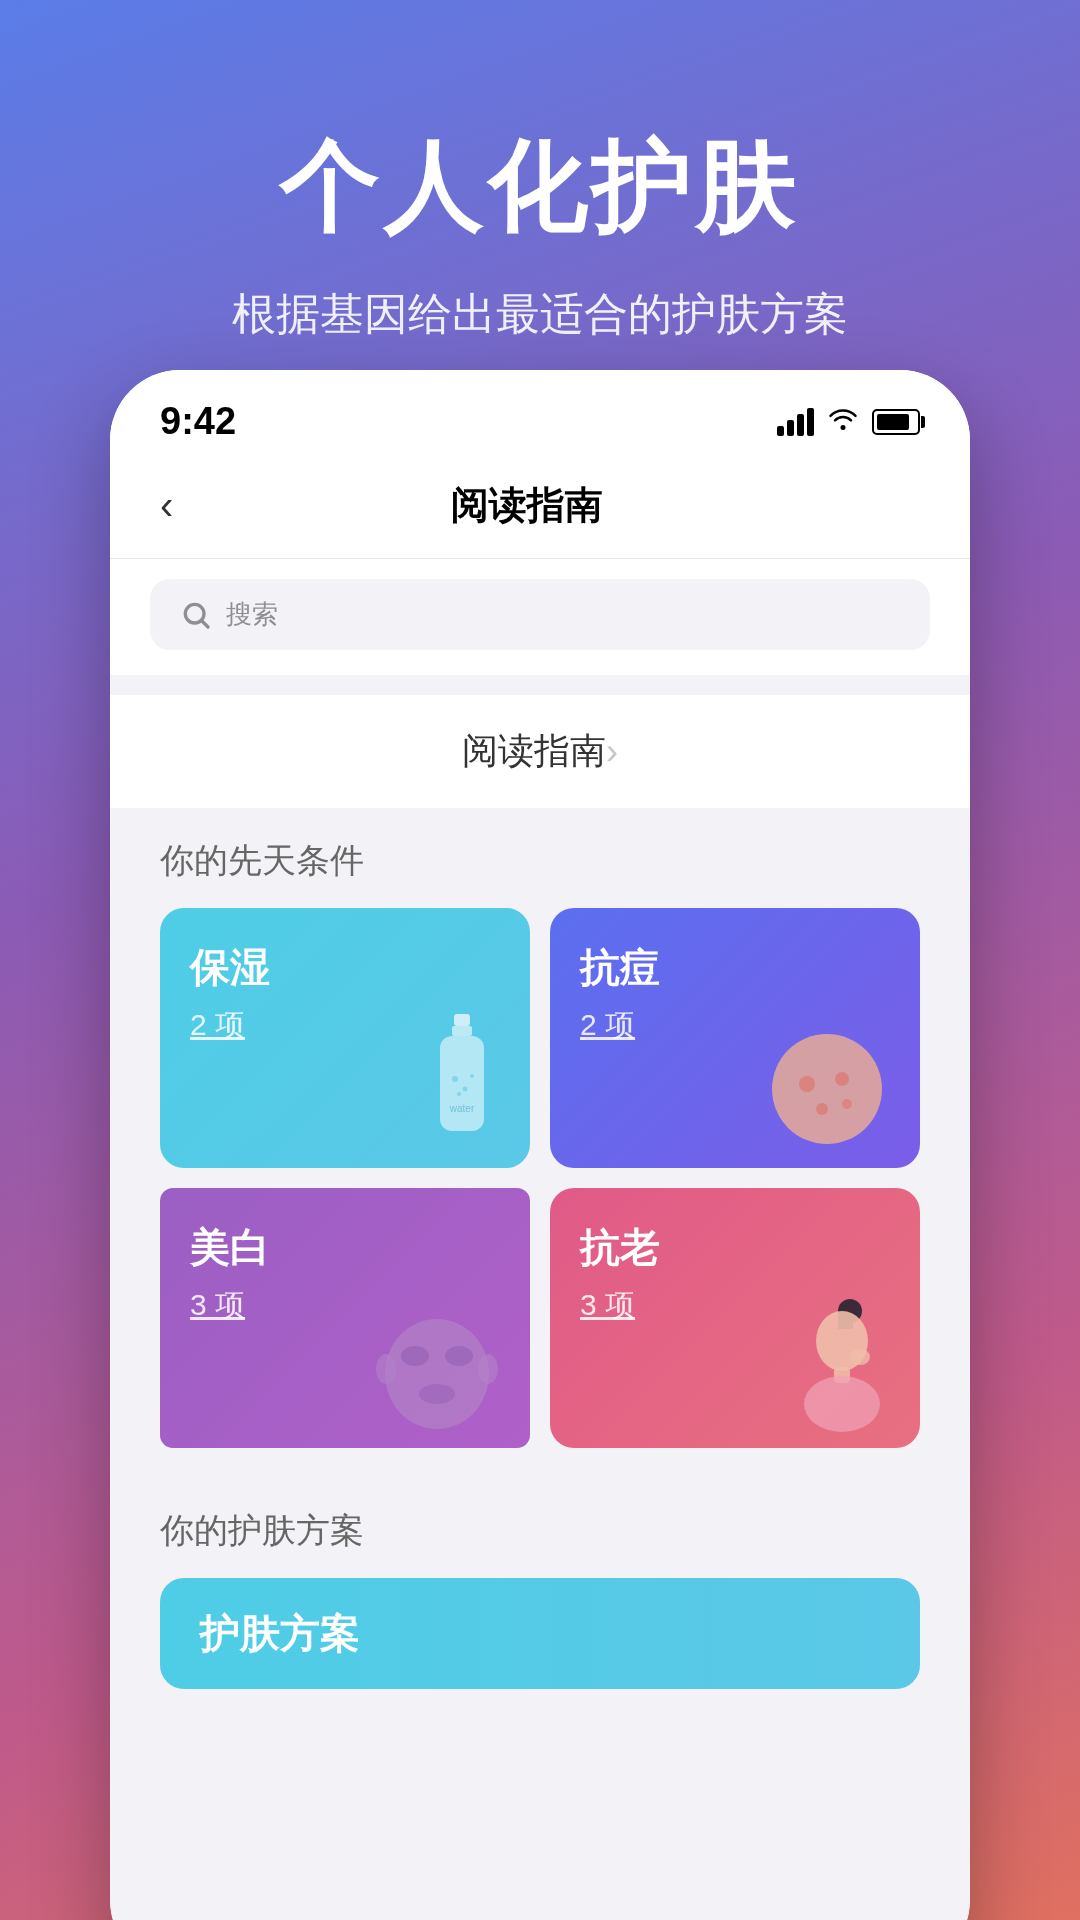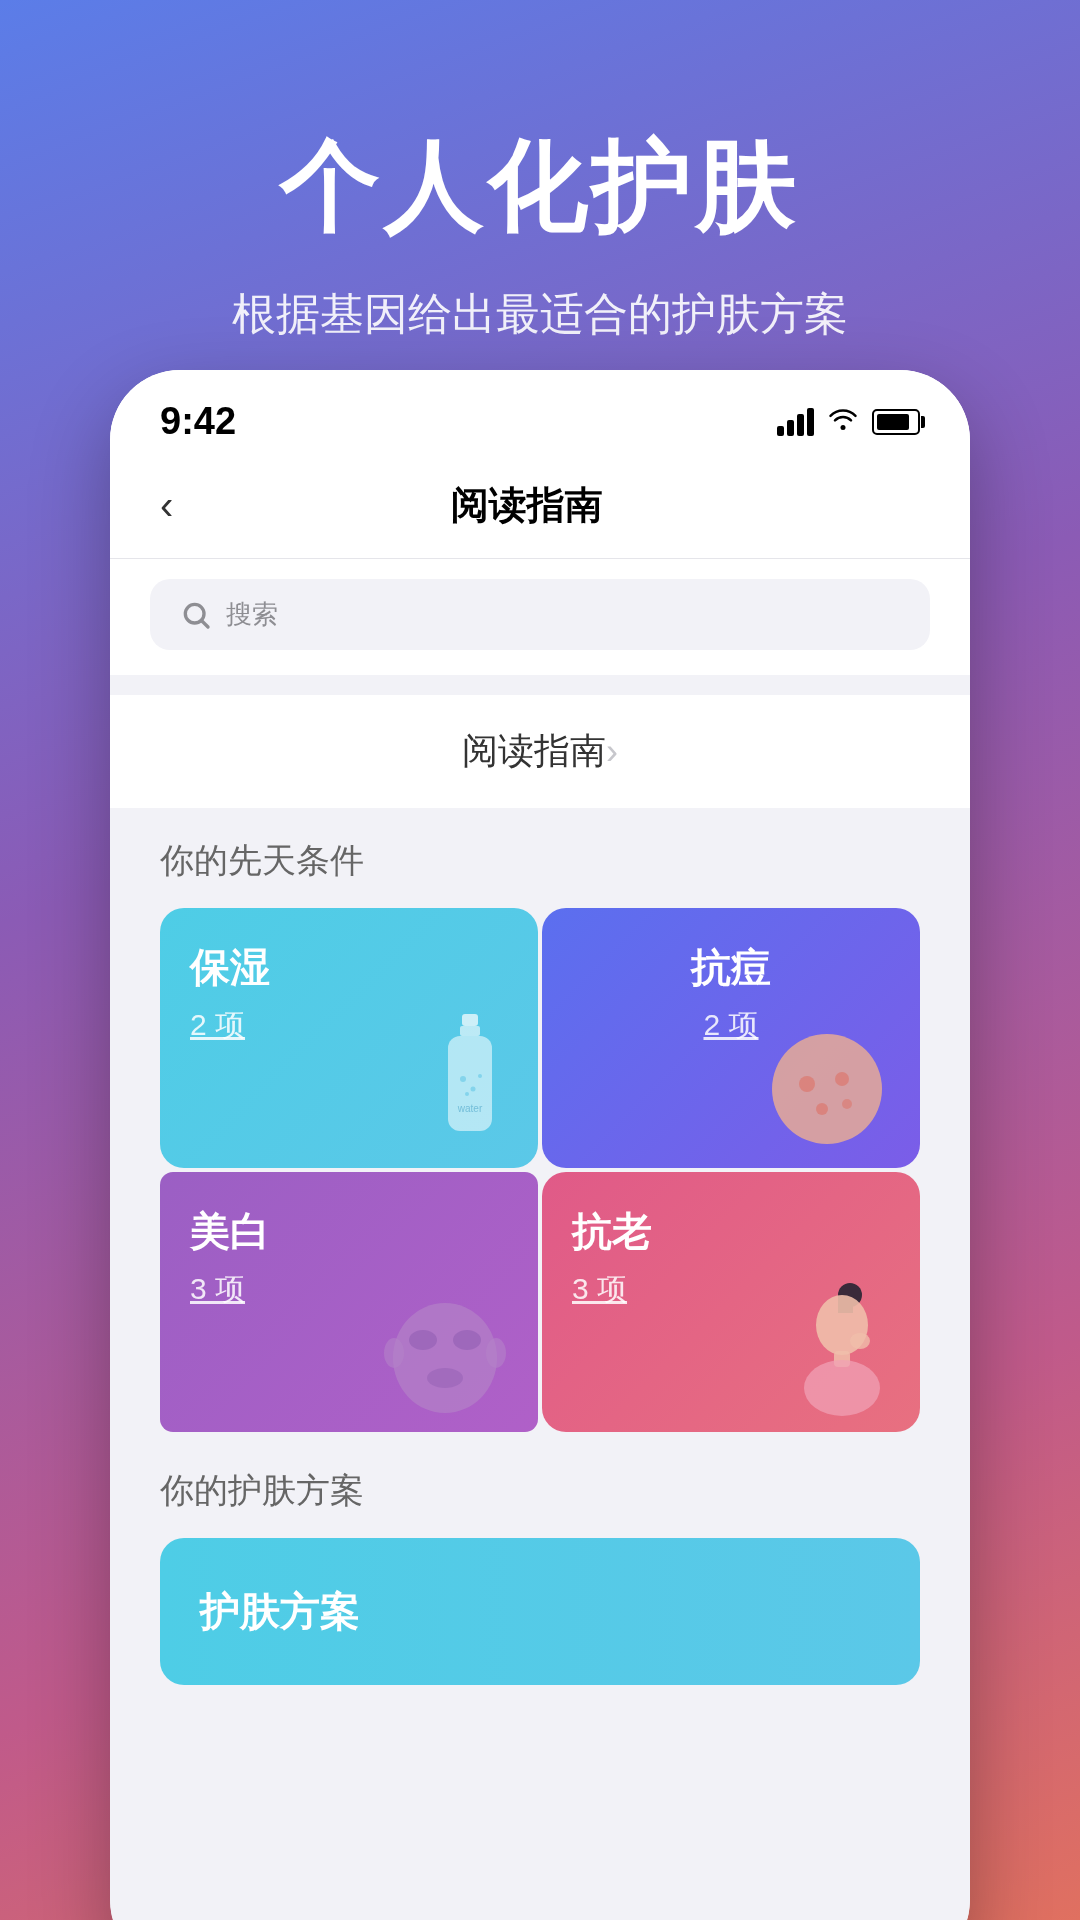--- a/index.html
+++ b/index.html
@@ -216,21 +216,22 @@
       font-size: 34px;
       font-weight: 500;
       color: #666;
       margin-bottom: 24px;
     }
 
     
     .card-grid {
       display: grid;
       grid-template-columns: 1fr 1fr;
-      gap: 4px;
+      gap: 20px;
+      margin-bottom: 24px;
     }
 
     .card {
       border-radius: 24px;
       padding: 32px 30px;
       position: relative;
       overflow: hidden;
       min-height: 260px;
       display: flex;
       flex-direction: column;
@@ -252,21 +253,20 @@
       position: relative;
       text-decoration: underline;
     }
 
     .card-moisturize {
       background: linear-gradient(135deg, #4ecde6 0%, #5bc8e8 100%);
     }
 
     .card-acne {
       background: linear-gradient(135deg, #5b6fef 0%, #7b5de8 100%);
-      text-align: center;
     }
 
     .card-whitening {
       background: linear-gradient(135deg, #9b5fc4 0%, #b060c8 100%);
       border-radius: 13px;
     }
 
     .card-antiaging {
       background: linear-gradient(135deg, #e05a88 0%, #e87080 100%);
     }
@@ -280,21 +280,21 @@
     }
 
     
     .skincare-section {
       padding: 20px 50px 0;
     }
 
     .skincare-card {
       background: linear-gradient(90deg, #4ecde6, #5bc8e8);
       border-radius: 24px;
-      padding: 46px 40px;
+      padding: 28px 40px;
       min-height: 100px;
       display: flex;
       align-items: flex-end;
     }
 
     .skincare-label {
       font-size: 40px;
       font-weight: 600;
       color: white;
     }

